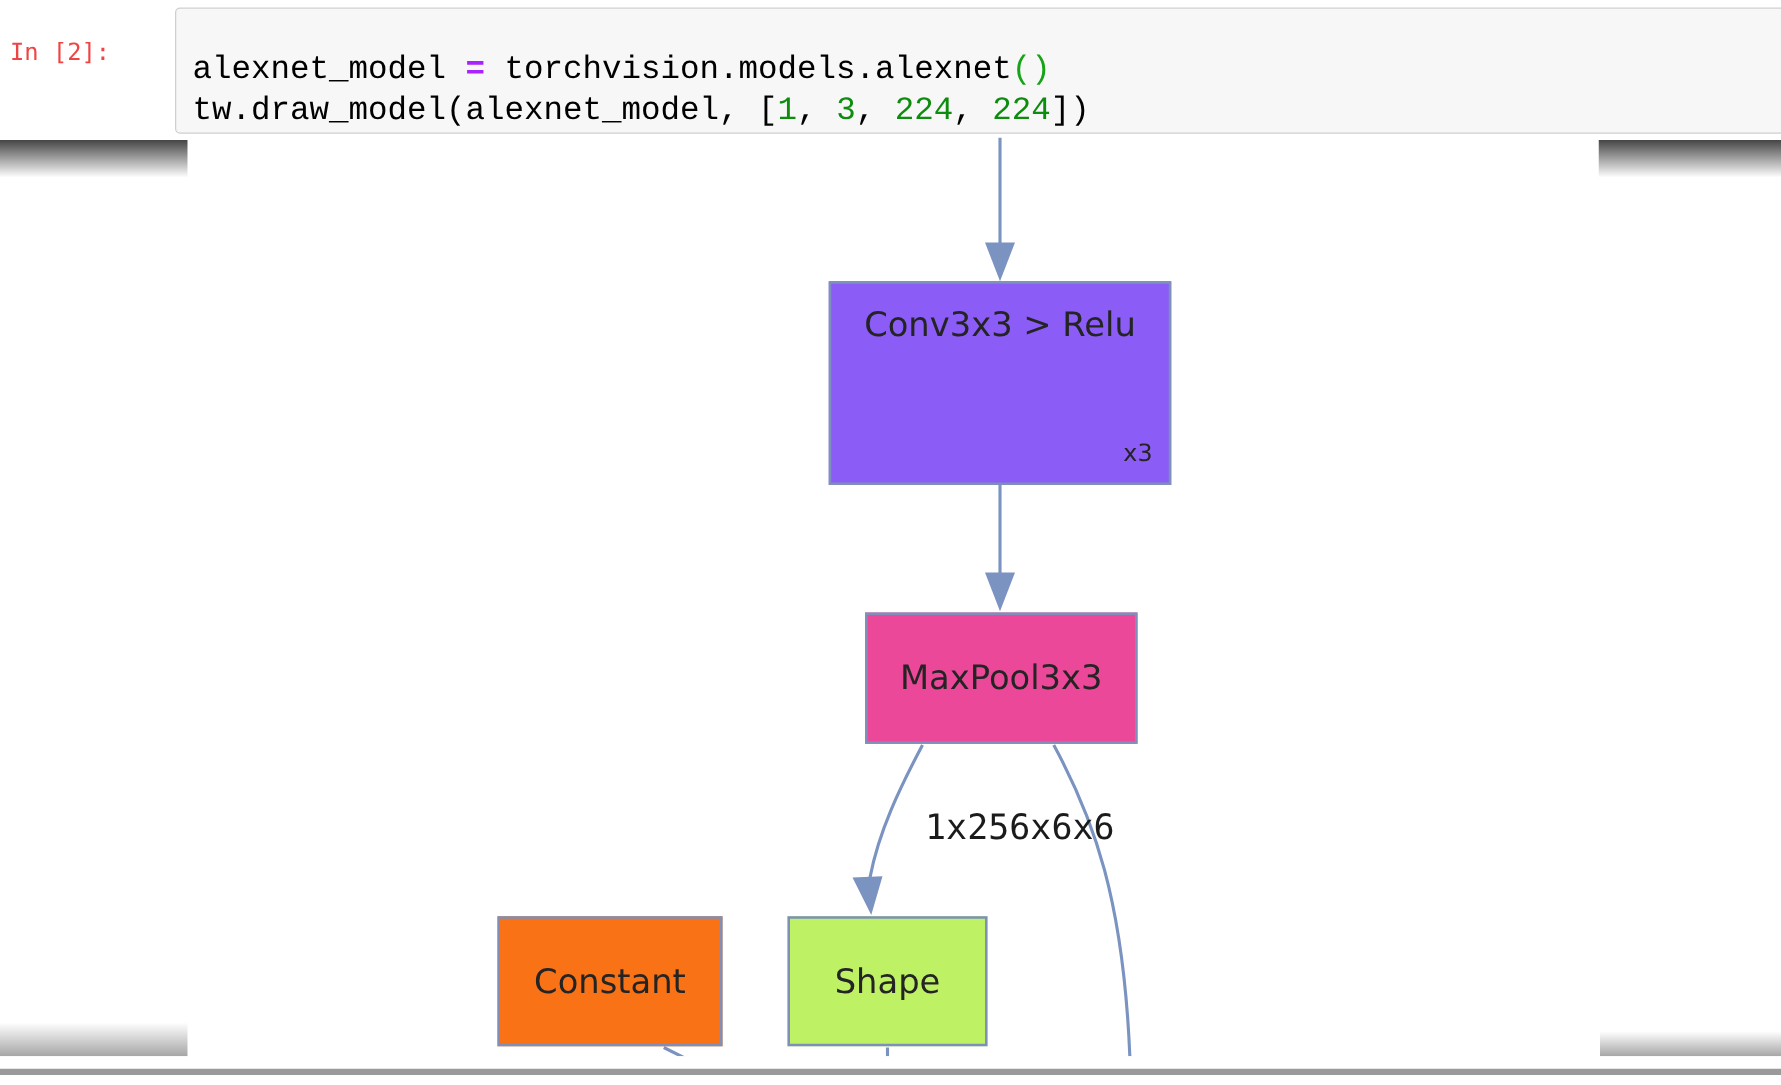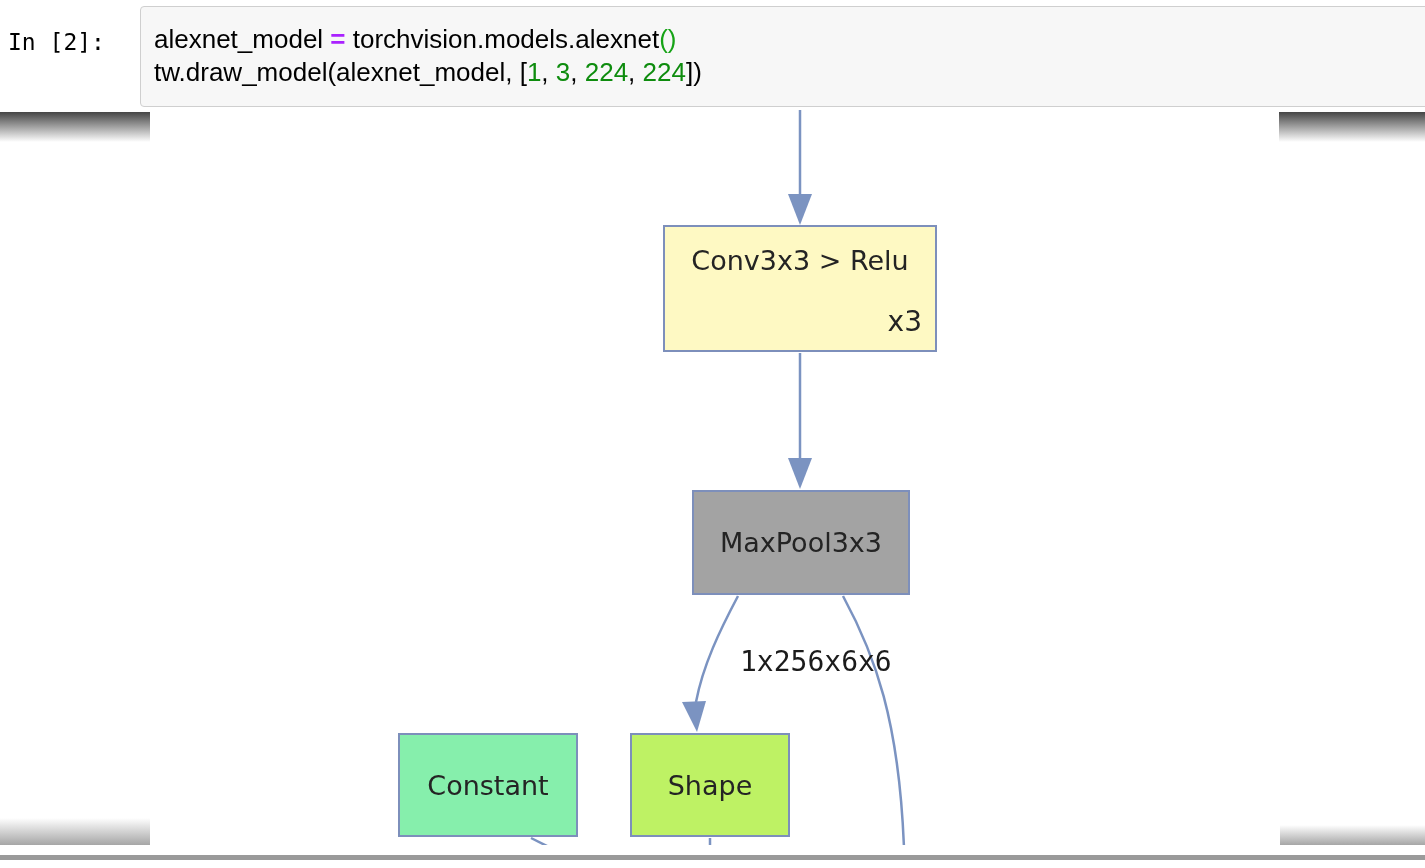--- a/index.html
+++ b/index.html
@@ -1,45 +1,45 @@
 <!DOCTYPE html>
 <html><head>
 <meta charset="utf-8">
 <style>
   html,body{margin:0;padding:0;background:#fff;}
   .page{position:relative;width:1425px;height:868px;background:#fff;overflow:hidden;
         font-family:"DejaVu Sans",sans-serif;}
 
   
   .prompt{position:absolute;left:8px;top:30px;width:126px;
-          font-family:"DejaVu Sans Mono",monospace;font-size:23px;line-height:24px;
-          color:#000000;white-space:pre;}
+          font-family:"DejaVu Sans Mono",monospace;font-size:19px;line-height:24px;
+          color:#ef4444;white-space:pre;}
   .code-box{position:absolute;left:140px;top:6px;width:1290px;height:101px;
             background:#f7f7f7;border:1.5px solid #cfcfcf;border-radius:4px;
             box-sizing:border-box;}
   .code-line{position:absolute;left:13px;white-space:pre;
-             font-family:Liberation Sans, sans-serif;font-size:26px;line-height:30px;color:#000;}
+             font-family:Liberation Mono, monospace;font-size:26px;line-height:30px;color:#000;margin-top:16px;}
   .code-line.l1{top:17px;}
   .code-line.l2{top:50px;}
   .tok.op{color:#aa22ff;font-weight:bold;}
   .tok.par{color:#16a316;}
   .tok.num{color:#0e8c0e;}
 
   
   .diagram{position:absolute;left:0;top:110px;width:1425px;height:735px;overflow:hidden;}
   .edges{position:absolute;left:0;top:0;width:1425px;height:735px;}
 
   .node{position:absolute;box-sizing:border-box;border:2.5px solid #7d8fbb;
         display:flex;align-items:center;justify-content:center;
         font-size:27px;color:#242424;}
-  .node-conv{left:663px;top:115px;width:274px;height:127px;background:#fef9c3;
+  .node-conv{left:663px;top:115px;width:274px;height:163px;background:#8b5cf6;
              align-items:flex-start;padding-top:18px;text-align:center;}
-  .node-conv .badge{position:absolute;right:13px;bottom:12px;font-size:28px;color:#242424;}
-  .node-pool{left:692px;top:380px;width:218px;height:105px;background:#a3a3a3;}
-  .node-const{left:398px;top:623px;width:180px;height:104px;background:#86efac;}
+  .node-conv .badge{position:absolute;right:13px;bottom:12px;font-size:19px;color:#242424;}
+  .node-pool{left:692px;top:380px;width:218px;height:105px;background:#ec4899;}
+  .node-const{left:398px;top:623px;width:180px;height:104px;background:#f97316;}
   .node-shape{left:630px;top:623px;width:160px;height:104px;background:#bef264;}
 
   .edge-label{position:absolute;font-family:"DejaVu Sans Mono",monospace;
               font-size:28px;color:#1b1b1b;white-space:pre;}
   .el-1{left:803px;top:26px;}
   .el-2{left:803px;top:291px;}
   .el-3{left:701px;top:535px;margin-left:39px;}
 
   
   .shade{position:absolute;}

